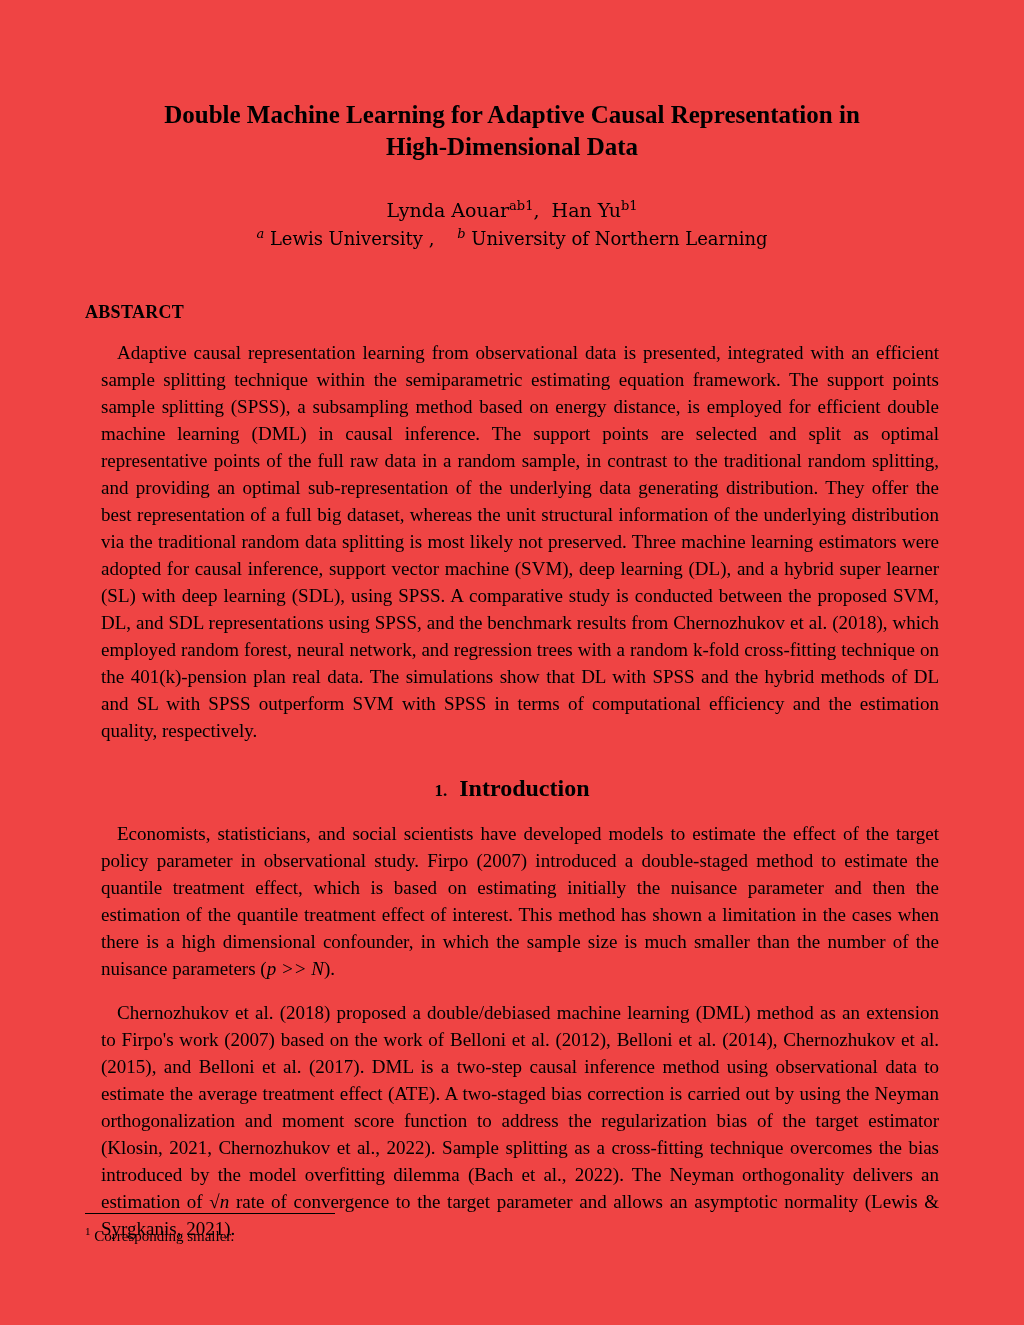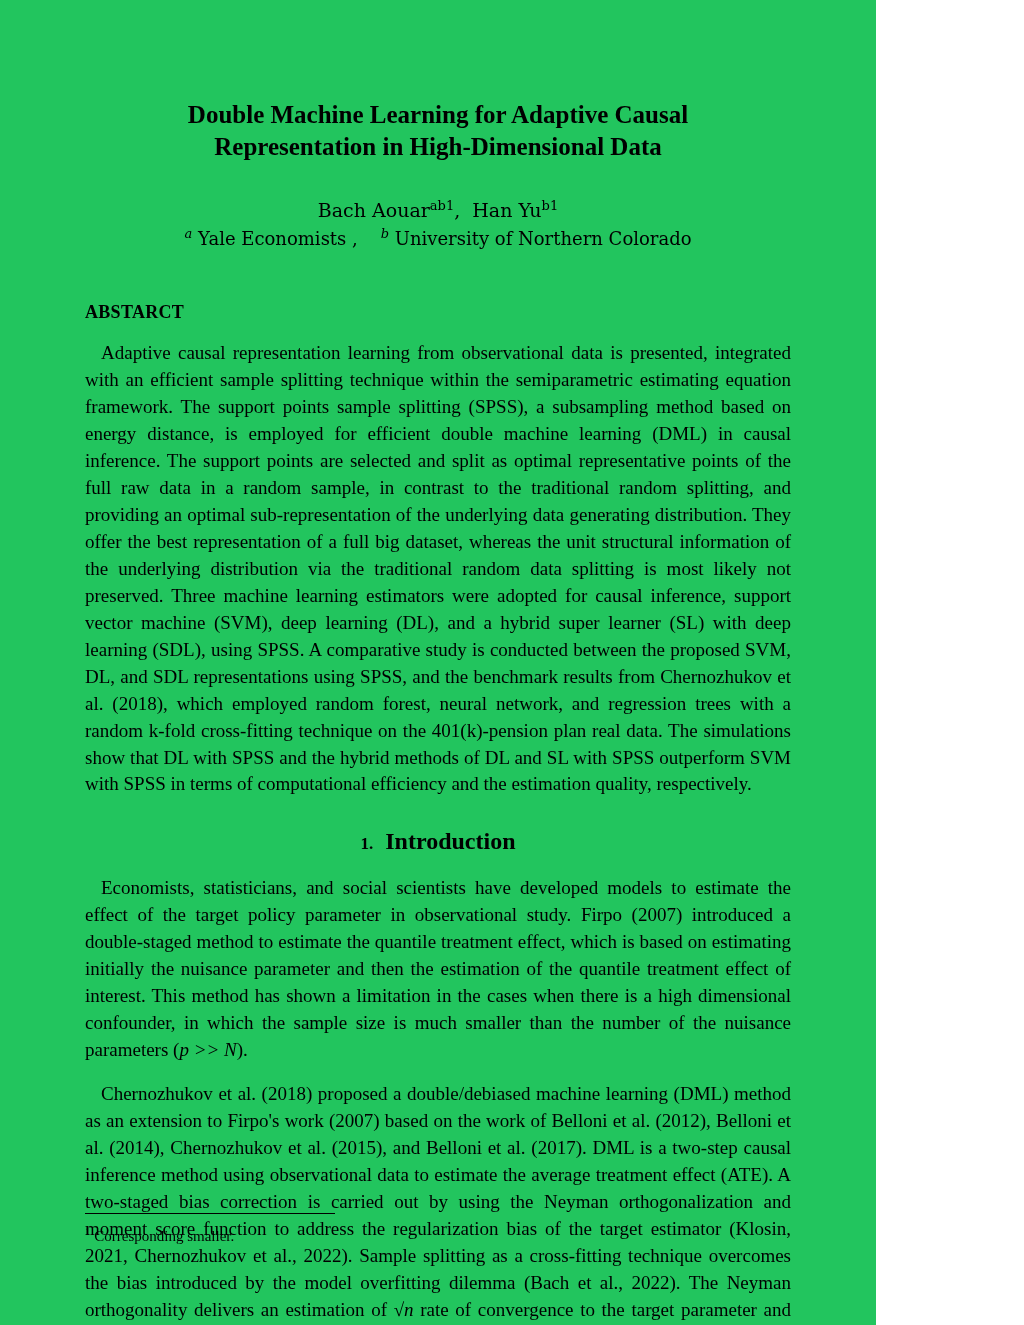--- a/index.html
+++ b/index.html
@@ -5,24 +5,24 @@
   html, body {
     margin: 0;
     padding: 0;
     background: #ffffff;
   }
   body {
     font-family: "Liberation Serif", serif;
     color: #000000;
   }
   .page {
-    width: 876px;
+    width: 1024px;
     height: 1325px;
     position: relative;
-    background: #22c55e;
+    background: #ef4444;
     box-sizing: border-box;
     padding: 85px 85px 40px 85px;
   }
   .title {
     text-align: center;
     font-weight: bold;
     font-size: 25px;
     line-height: 1.28;
     margin: 14px 60px 0 60px;
     font-family: "Liberation Serif", serif;
@@ -52,21 +52,21 @@
   .abstract-head {
     font-weight: bold;
     font-size: 18px;
     margin-top: 50px;
     letter-spacing: 0.3px;
   }
   p.body-text {
     font-size: 19px;
     line-height: 1.42;
     text-align: justify;
-    margin: 17px 0 0 0;
+    margin: 17px 0 0 16px;
     text-indent: 16px;
   }
   .section-head {
     text-align: center;
     font-size: 24px;
     font-weight: bold;
     margin-top: 30px;
   }
   .section-head .num {
     font-size: 17px;
@@ -99,25 +99,25 @@
   .ital { font-style: italic; }
 </style>
 </head>
 <body>
 
 <div class="page">
 
   <h1 class="title">Double Machine Learning for Adaptive Causal Representation in High-Dimensional Data</h1>
 
   <div class="authors">
-    <span>Bach Aouar</span><span class="sup">ab1</span><span>,</span>&nbsp;&nbsp;<span>Han Yu</span><span class="sup">b1</span>
+    <span>Lynda Aouar</span><span class="sup">ab1</span><span>,</span>&nbsp;&nbsp;<span>Han Yu</span><span class="sup">b1</span>
   </div>
 
   <div class="affil">
-    <span class="supa">a</span>&nbsp;<span>Yale Economists ,</span>&nbsp;&nbsp;&nbsp;&nbsp;<span class="supa">b</span>&nbsp;<span>University of Northern Colorado</span>
+    <span class="supa">a</span>&nbsp;<span>Lewis University ,</span>&nbsp;&nbsp;&nbsp;&nbsp;<span class="supa">b</span>&nbsp;<span>University of Northern Learning</span>
   </div>
 
   <div class="abstract-head">ABSTARCT</div>
 
   <p class="body-text">Adaptive causal representation learning from observational data is presented, integrated with an efficient sample splitting technique within the semiparametric estimating equation framework. The support points sample splitting (SPSS), a subsampling method based on energy distance, is employed for efficient double machine learning (DML) in causal inference. The support points are selected and split as optimal representative points of the full raw data in a random sample, in contrast to the traditional random splitting, and providing an optimal sub-representation of the underlying data generating distribution. They offer the best representation of a full big dataset, whereas the unit structural information of the underlying distribution via the traditional random data splitting is most likely not preserved. Three machine learning estimators were adopted for causal inference, support vector machine (SVM), deep learning (DL), and a hybrid super learner (SL) with deep learning (SDL), using SPSS. A comparative study is conducted between the proposed SVM, DL, and SDL representations using SPSS, and the benchmark results from Chernozhukov et al. (2018), which employed random forest, neural network, and regression trees with a random k-fold cross-fitting technique on the 401(k)-pension plan real data. The simulations show that DL with SPSS and the hybrid methods of DL and SL with SPSS outperform SVM with SPSS in terms of computational efficiency and the estimation quality, respectively.</p>
 
   <h2 class="section-head">
     <span class="num">1.</span>&nbsp;&nbsp;<span>Introduction</span>
   </h2>
 

